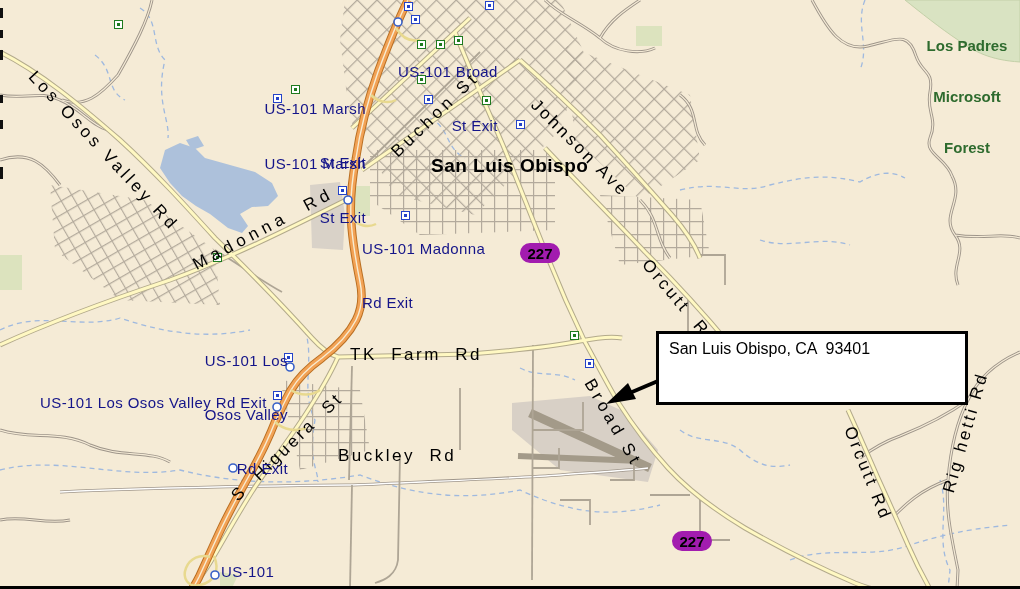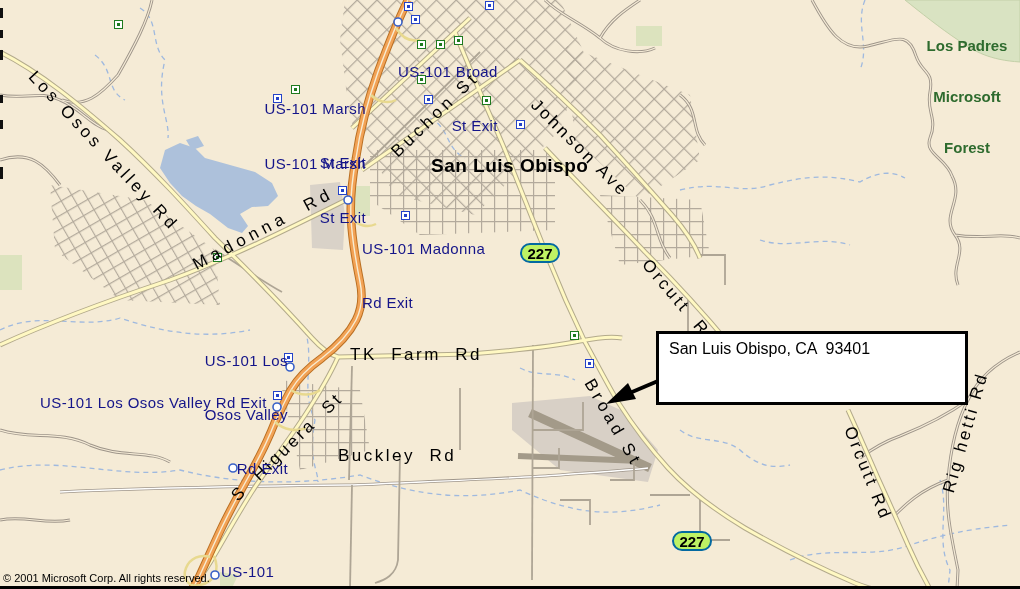--- a/index.html
+++ b/index.html
@@ -7,21 +7,21 @@
        font-family:"Liberation Sans", sans-serif;}
   #map svg{position:absolute;left:0;top:0;}
   .lbl{position:absolute;white-space:pre;color:#000;transform-origin:0 0;line-height:1.05;}
   .road-lbl{font-size:17px;letter-spacing:3px;}
   .exit-lbl{font-size:15px;color:#141489;line-height:18px;letter-spacing:.4px;}
   .exit-lbl span{display:block;}
   .city-lbl{font-size:19px;font-weight:bold;letter-spacing:.5px;margin-left:24px;}
   .forest-lbl{font-size:15px;font-weight:bold;color:#2E6B2E;text-align:center;line-height:17px;}
   .forest-lbl span{display:block;}
   .copyright{position:absolute;left:3px;top:572px;font-size:11px;color:#000;letter-spacing:0;}
-  .shield{position:absolute;width:40px;height:20px;background:#bef264;border:2px solid #0369a1;
+  .shield{position:absolute;width:40px;height:20px;background:#a21caf;border:2px solid #a21caf;
           border-radius:11px;display:flex;align-items:center;justify-content:center;
           font-size:15px;font-weight:bold;color:#000;box-sizing:border-box;}
   .callout{position:absolute;left:656px;top:331px;width:312px;height:74px;background:#fff;
            border:3px solid #000;box-sizing:border-box;padding:4px 0 0 10px;}
   .callout div{font-size:16px;line-height:22px;white-space:pre;}
   .poi{position:absolute;width:9px;height:9px;background:#fff;box-sizing:border-box;}
   .poi::after{content:"";position:absolute;left:2px;top:2px;width:3px;height:3px;}
   .poi-b{border:1.5px solid #2442C8;}
   .poi-b::after{background:#2442C8;}
   .poi-g{border:1.5px solid #1E7A1E;}
@@ -274,21 +274,20 @@
     <span>227</span>
   </div>
   <div class="shield" style="left:672px;top:531px;">
     <span>227</span>
   </div>
 
   <div class="callout">
     <div>San Luis Obispo, CA  93401</div>
   </div>
 
-  <div class="copyright">© 2001 Microsoft Corp. All rights reserved.</div>
 
   <div class="edge-tick" style="top:8px;height:10px;"></div>
   <div class="edge-tick" style="top:30px;height:8px;"></div>
   <div class="edge-tick" style="top:50px;height:10px;"></div>
   <div class="edge-tick" style="top:95px;height:8px;"></div>
   <div class="edge-tick" style="top:120px;height:9px;"></div>
   <div class="edge-tick" style="top:167px;height:12px;"></div>
   <div class="bottom-border"></div>
 
 </div>

